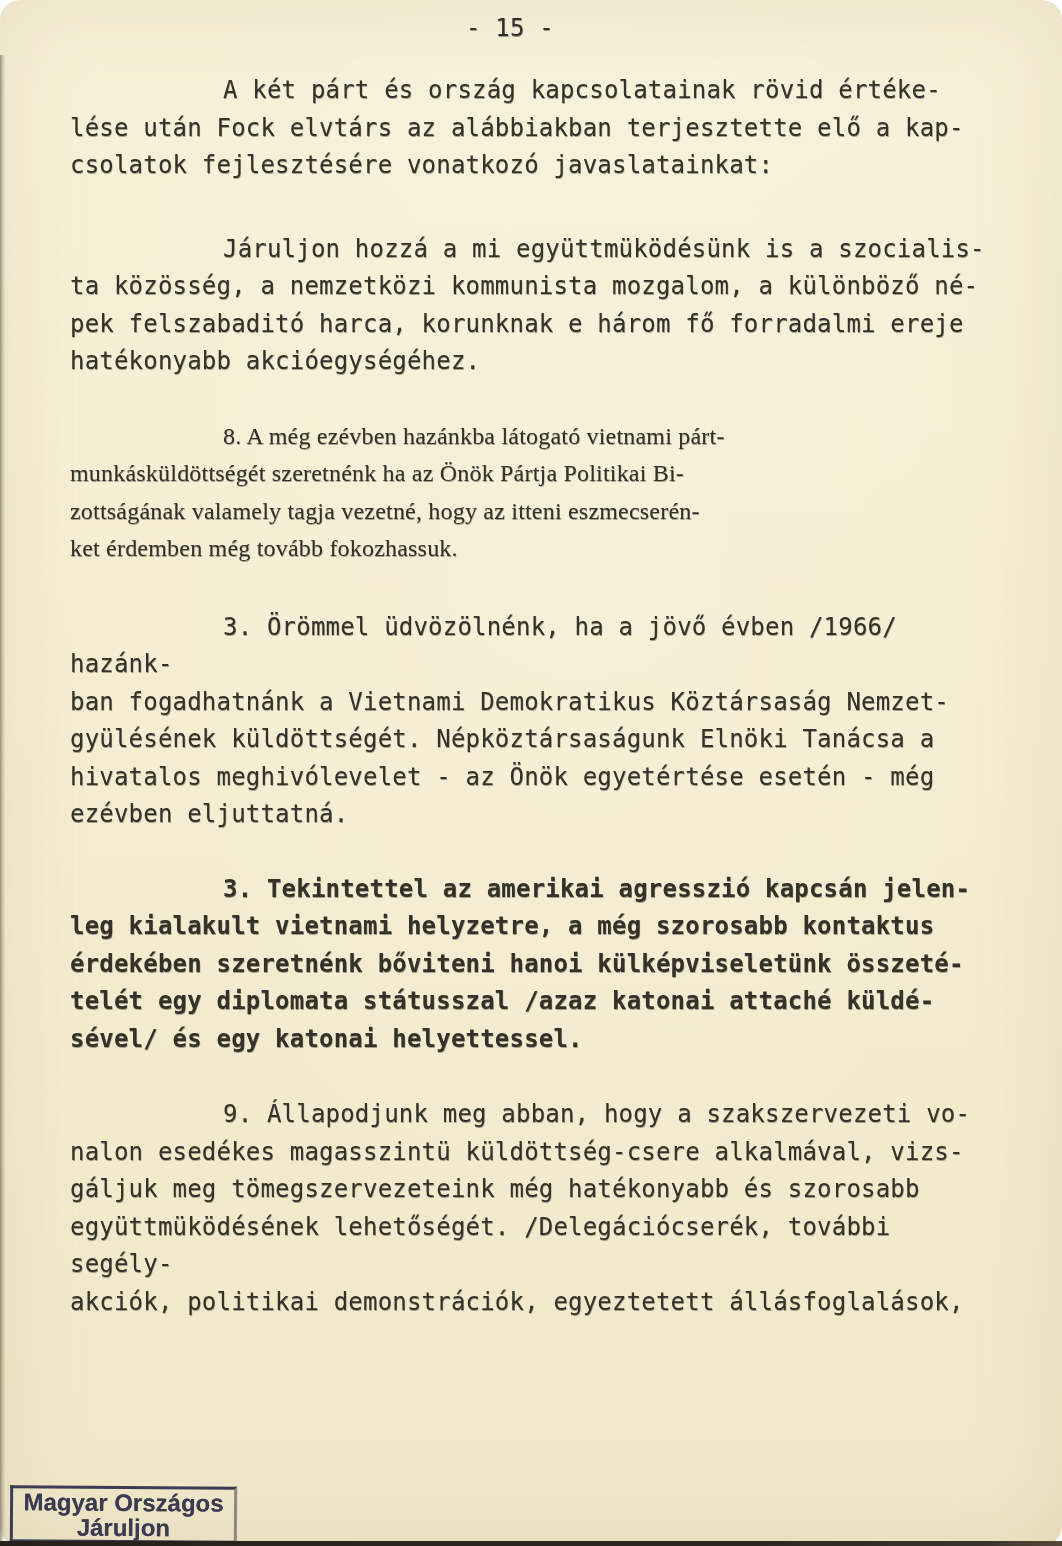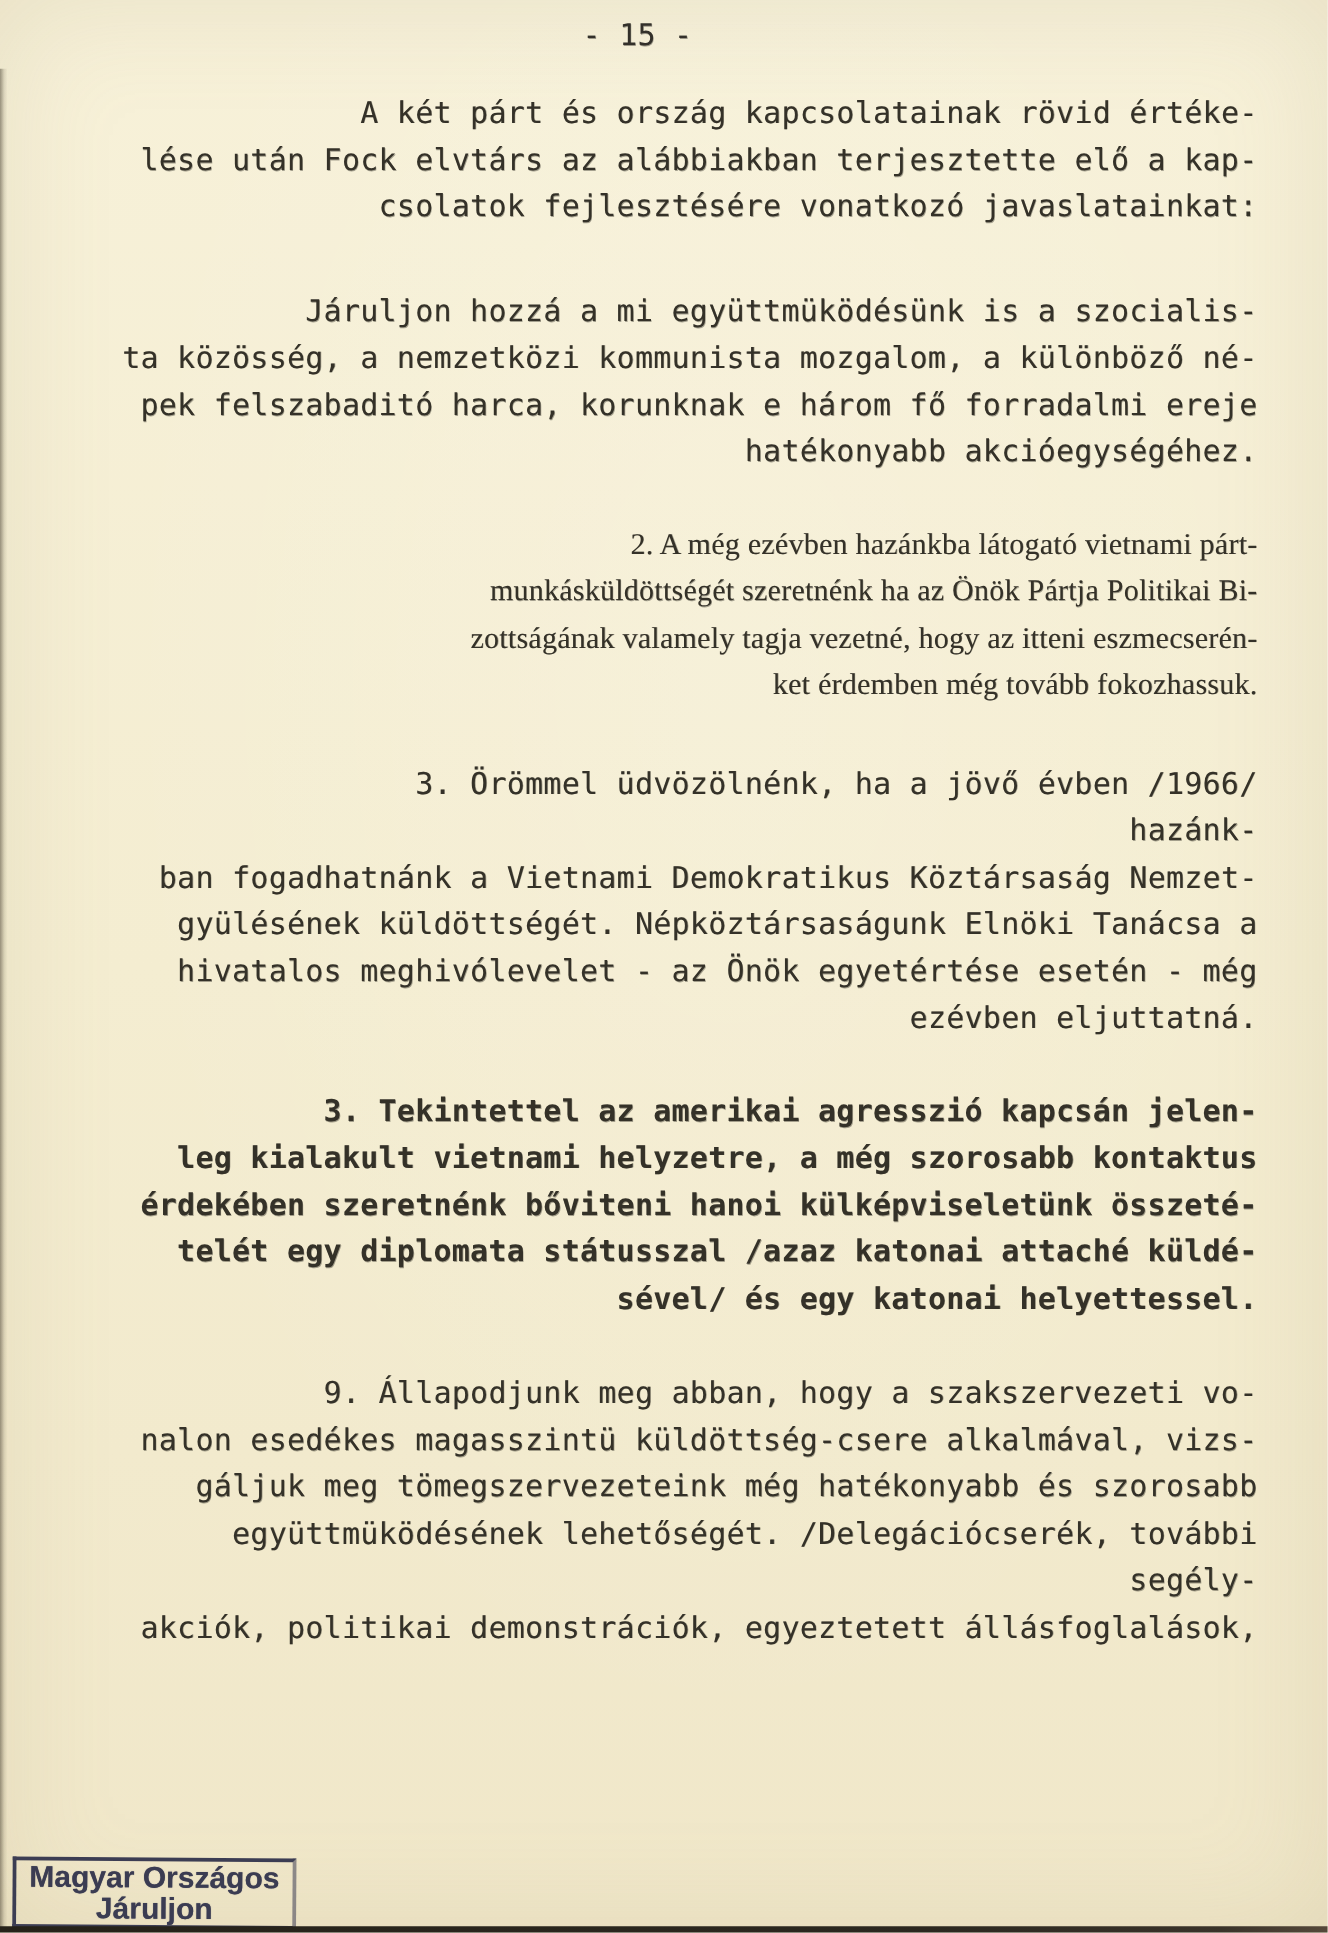--- a/index.html
+++ b/index.html
@@ -12,20 +12,21 @@
     overflow: hidden;
     position: relative;
   }
   .page {
     position: absolute;
     inset: 0;
     background:
       radial-gradient(ellipse at 55% 35%, rgba(255,255,255,0.12), rgba(255,255,255,0) 62%),
       linear-gradient(180deg, #f7f1d9 0%, #f4edd1 50%, #f0e7c9 100%);
     box-shadow: inset 0 0 90px rgba(168,148,104,0.18);
+    border-radius: 20px;
   }
   .page-number {
     position: absolute;
     top: 10px;
     left: 70px;
     width: 880px;
     text-align: center;
     font-family: "DejaVu Sans Mono", monospace;
     font-size: 24px;
     line-height: 37.5px;
@@ -42,21 +43,20 @@
     font-size: 24px;
     line-height: 37.5px;
     letter-spacing: 0.2px;
     color: #343128;
     text-shadow: 0.5px 0.5px 0 rgba(52,49,40,0.42);
   }
   .body-text p {
     margin: 0 4px 37px 0;
     white-space: pre-line;      
     text-indent: 153px;         
-    text-align: right;
   }
   .body-text p:nth-of-type(1) { margin-bottom: 46px; }
   .body-text p:nth-of-type(3) { margin-bottom: 41px; font-family: Liberation Serif, serif; }
   .body-text p:nth-of-type(5) { margin-bottom: 38px; font-weight: bold; }
   .stamp {
     position: absolute;
     left: 10px;
     top: 1486px;
     width: 227px;
     height: 57px;
@@ -100,21 +100,21 @@
   <div class="page-number">- 15 -</div>
 
   <div class="body-text">
     <p>A két párt és ország kapcsolatainak rövid értéke-
 lése után Fock elvtárs az alábbiakban terjesztette elő a kap-
 csolatok fejlesztésére vonatkozó javaslatainkat:</p>
     <p>Járuljon hozzá a mi együttmüködésünk is a szocialis-
 ta közösség, a nemzetközi kommunista mozgalom, a különböző né-
 pek felszabaditó harca, korunknak e három fő forradalmi ereje
 hatékonyabb akcióegységéhez.</p>
-    <p>2. A még ezévben hazánkba látogató vietnami párt-
+    <p>8. A még ezévben hazánkba látogató vietnami párt-
 munkásküldöttségét szeretnénk ha az Önök Pártja Politikai Bi-
 zottságának valamely tagja vezetné, hogy az itteni eszmecserén-
 ket érdemben még tovább fokozhassuk.</p>
     <p>3. Örömmel üdvözölnénk, ha a jövő évben /1966/ hazánk-
 ban fogadhatnánk a Vietnami Demokratikus Köztársaság Nemzet-
 gyülésének küldöttségét. Népköztársaságunk Elnöki Tanácsa a
 hivatalos meghivólevelet - az Önök egyetértése esetén - még
 ezévben eljuttatná.</p>
     <p>3. Tekintettel az amerikai agresszió kapcsán jelen-
 leg kialakult vietnami helyzetre, a még szorosabb kontaktus

